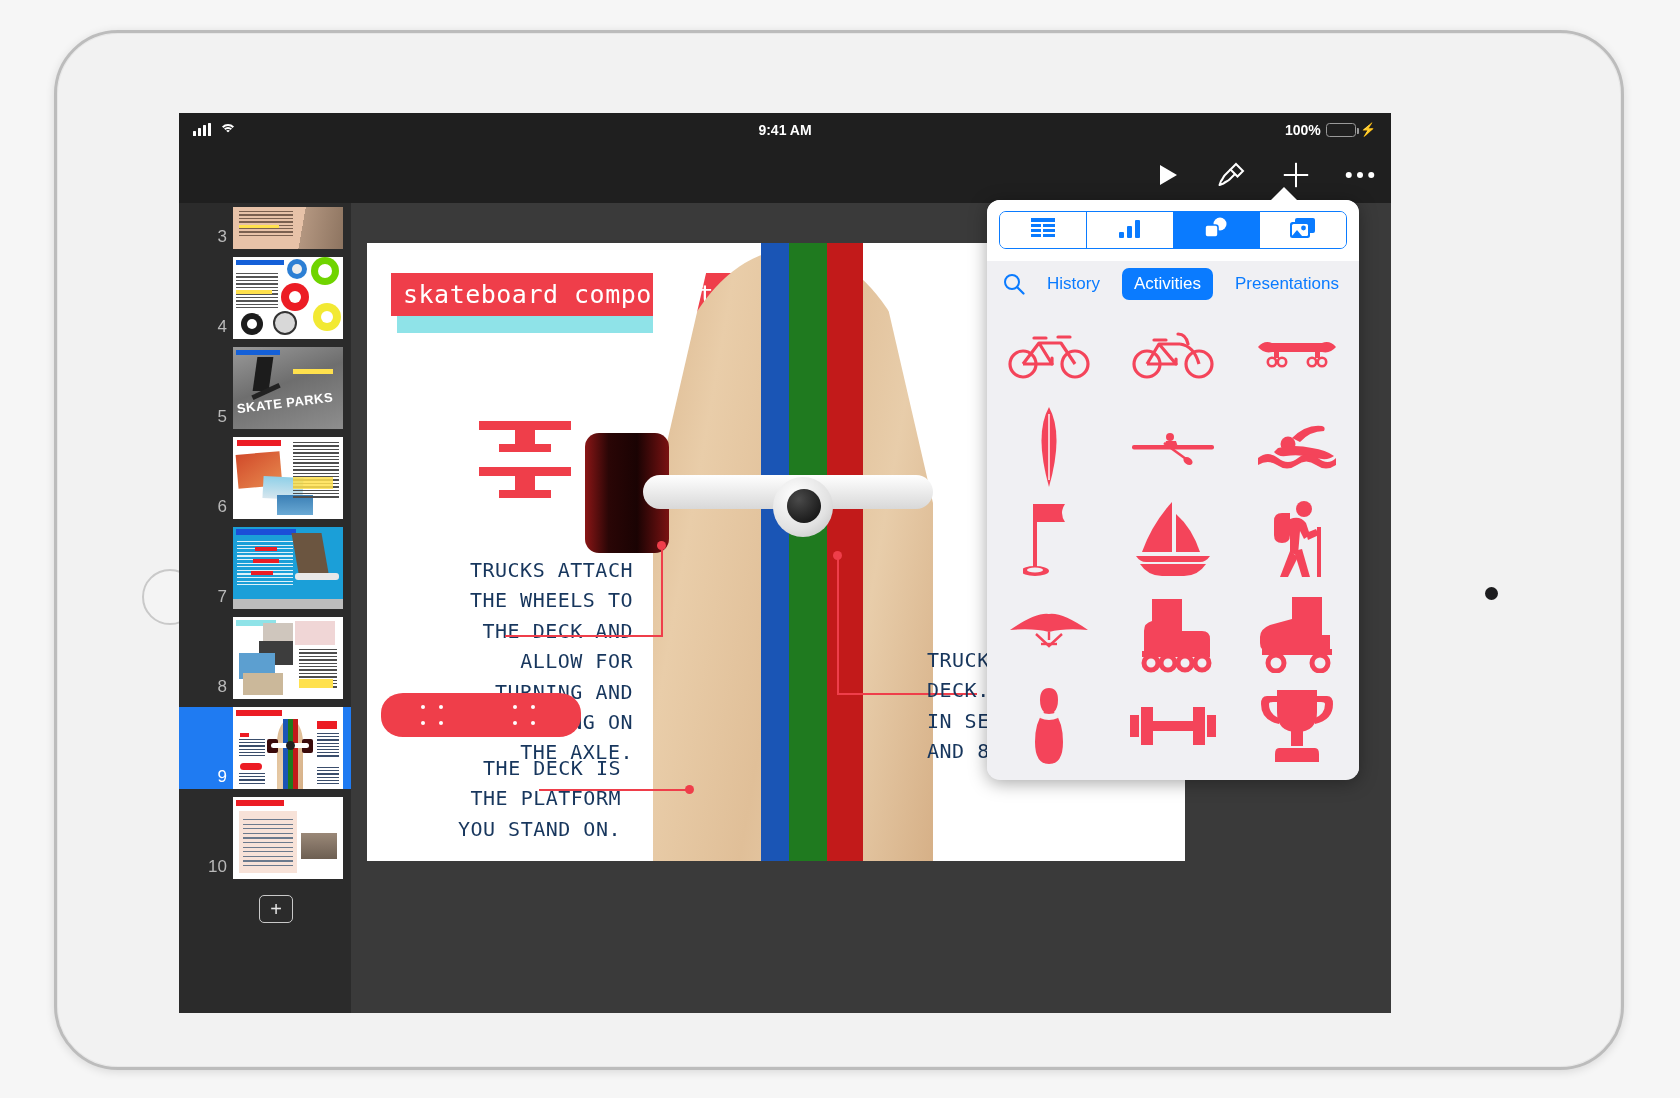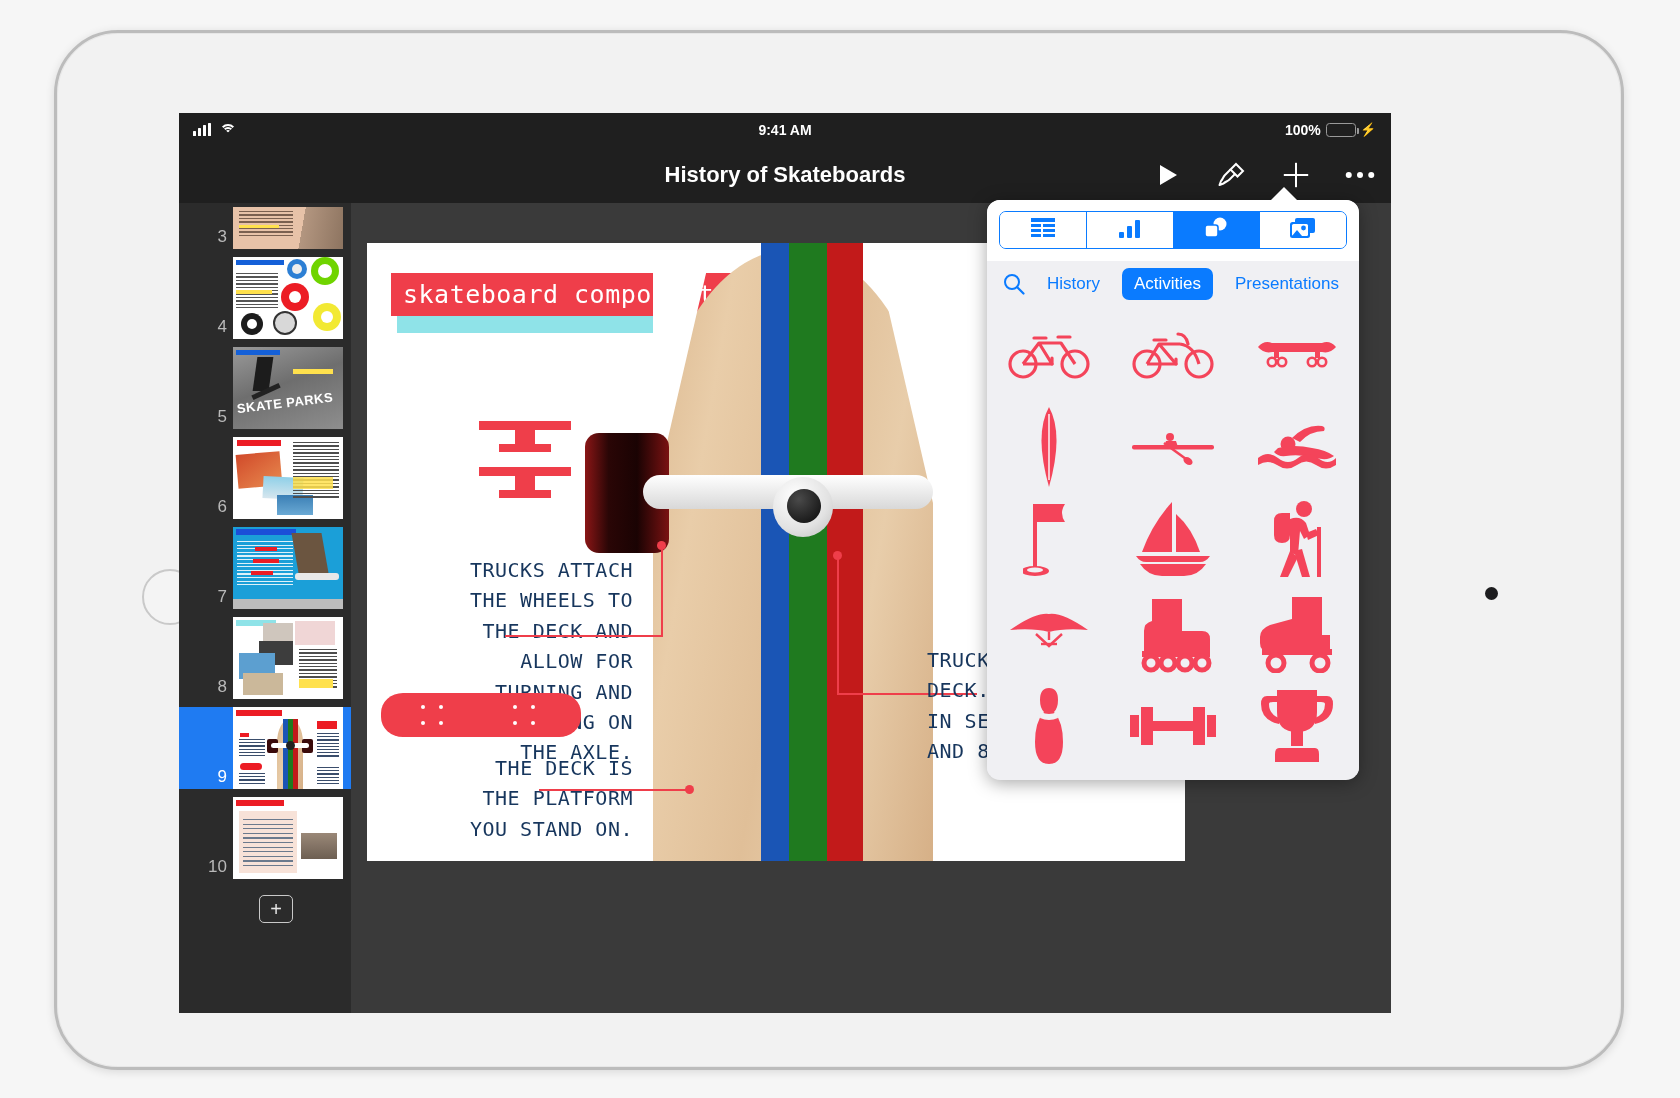--- a/index.html
+++ b/index.html
@@ -173,21 +173,20 @@
     <div id="status-right">
       <span style="font-size:14px">100%</span>
       <span class="batt-shell">
         <span class="batt-fill"></span><span class="batt-nub"></span>
       </span>
       <span class="bolt">⚡</span>
     </div>
   </div>
 
   <div id="toolbar">
-    <div id="doc-title">History of Skateboards</div>
     <div id="tb-right">
       <span class="tb-icon">
         <svg width="22" height="24" viewBox="0 0 22 24">
             <polygon points="3,2 20,12 3,22" fill="#fff"></polygon>
           </svg>
       </span>
       <span class="tb-icon">
         <svg width="30" height="28" viewBox="0 0 30 28">
             <path d="M19 3 l7 7 -5.5 5.5 -7 -7z" fill="none" stroke="#fff" stroke-width="2"></path>
             <path d="M13.5 8.5 L8 14 c-2 2 -2 4 -4 6 l-1.5 4 4 -1.5 c2 -2 4 -2 6 -4 l5.5 -5.5" fill="none" stroke="#fff" stroke-width="2" stroke-linejoin="round"></path>
@@ -363,21 +362,21 @@
       </div>
 
       <div class="body-text" style="left:36px; top:312px; width:230px; white-space:pre-line;">TRUCKS ATTACH
 THE WHEELS TO
 THE DECK AND
 ALLOW FOR
 TURNING AND
 PIVOTING ON
 THE AXLE.</div>
 
-      <div class="body-text" style="left:36px; top:510px; width:230px; white-space:pre-line;">THE DECK IS
+      <div class="body-text" style="left:24px; top:510px; width:230px; white-space:pre-line;">THE DECK IS
 THE PLATFORM
 YOU STAND ON.</div>
 
       <div style="position:absolute;left:14px;top:450px;width:200px;height:44px;background:#ef3e4a;border-radius:22px/20px;"></div>
       <div style="position:absolute;left:54px;top:462px;width:4px;height:4px;border-radius:50%;background:#fff"></div>
       <div style="position:absolute;left:54px;top:478px;width:4px;height:4px;border-radius:50%;background:#fff"></div>
       <div style="position:absolute;left:72px;top:462px;width:4px;height:4px;border-radius:50%;background:#fff"></div>
       <div style="position:absolute;left:72px;top:478px;width:4px;height:4px;border-radius:50%;background:#fff"></div>
       <div style="position:absolute;left:146px;top:462px;width:4px;height:4px;border-radius:50%;background:#fff"></div>
       <div style="position:absolute;left:146px;top:478px;width:4px;height:4px;border-radius:50%;background:#fff"></div>

